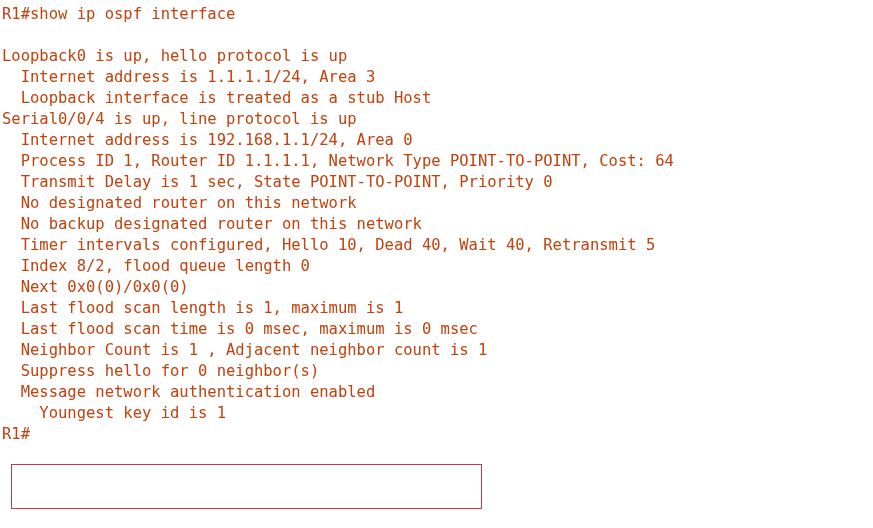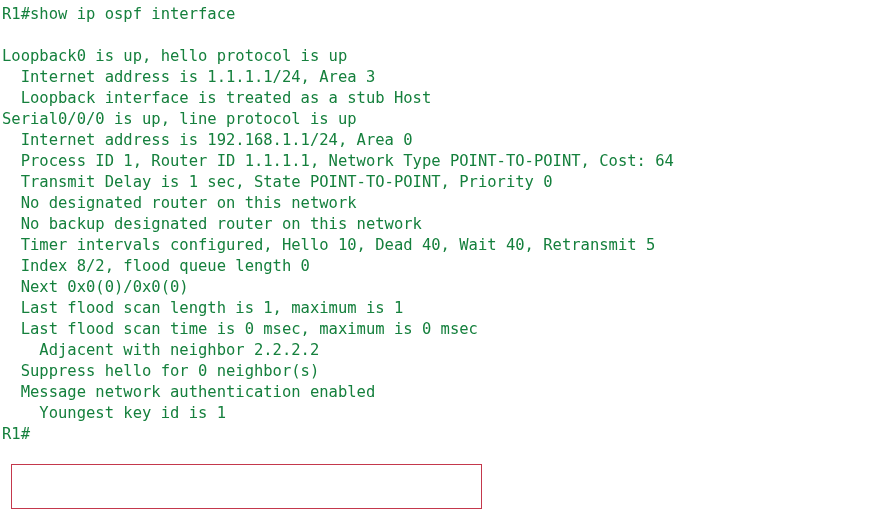--- a/index.html
+++ b/index.html
@@ -26,21 +26,21 @@
     padding: 4px 0 0 0;
     box-sizing: border-box;
   }
   .term-line {
     white-space: pre;
     height: 21px;
     line-height: 21px;
     padding-left: 2px;
     letter-spacing: 0px;
     font-size: 15.5px;
-    color: #15803d;
+    color: #c2410c;
   }
   .term-line.blank {
     color: transparent;
   }
   #highlight-box {
     position: absolute;
     border: 1px solid #c4384c;
     box-sizing: border-box;
     pointer-events: none;
     background: transparent;
@@ -49,31 +49,31 @@
 </head>
 <body>
 
 <div id="terminal">
 
   <div class="term-line">R1#show ip ospf interface</div>
   <div class="term-line blank"></div>
   <div class="term-line">Loopback0 is up, hello protocol is up</div>
   <div class="term-line">  Internet address is 1.1.1.1/24, Area 3</div>
   <div class="term-line">  Loopback interface is treated as a stub Host</div>
-  <div class="term-line">Serial0/0/0 is up, line protocol is up</div>
+  <div class="term-line">Serial0/0/4 is up, line protocol is up</div>
   <div class="term-line">  Internet address is 192.168.1.1/24, Area 0</div>
   <div class="term-line">  Process ID 1, Router ID 1.1.1.1, Network Type POINT-TO-POINT, Cost: 64</div>
   <div class="term-line">  Transmit Delay is 1 sec, State POINT-TO-POINT, Priority 0</div>
   <div class="term-line">  No designated router on this network</div>
   <div class="term-line">  No backup designated router on this network</div>
   <div class="term-line">  Timer intervals configured, Hello 10, Dead 40, Wait 40, Retransmit 5</div>
   <div class="term-line">  Index 8/2, flood queue length 0</div>
   <div class="term-line">  Next 0x0(0)/0x0(0)</div>
   <div class="term-line">  Last flood scan length is 1, maximum is 1</div>
   <div class="term-line">  Last flood scan time is 0 msec, maximum is 0 msec</div>
-  <div class="term-line">    Adjacent with neighbor 2.2.2.2</div>
+  <div class="term-line">  Neighbor Count is 1 , Adjacent neighbor count is 1</div>
   <div class="term-line">  Suppress hello for 0 neighbor(s)</div>
   <div class="term-line">  Message network authentication enabled</div>
   <div class="term-line">    Youngest key id is 1</div>
   <div class="term-line">R1#</div>
 
   <div id="highlight-box" style="left: 11px; top: 464px; width: 471px; height: 45px; border-color: rgb(196, 56, 76);"></div>
 </div>
 
 </body></html>

